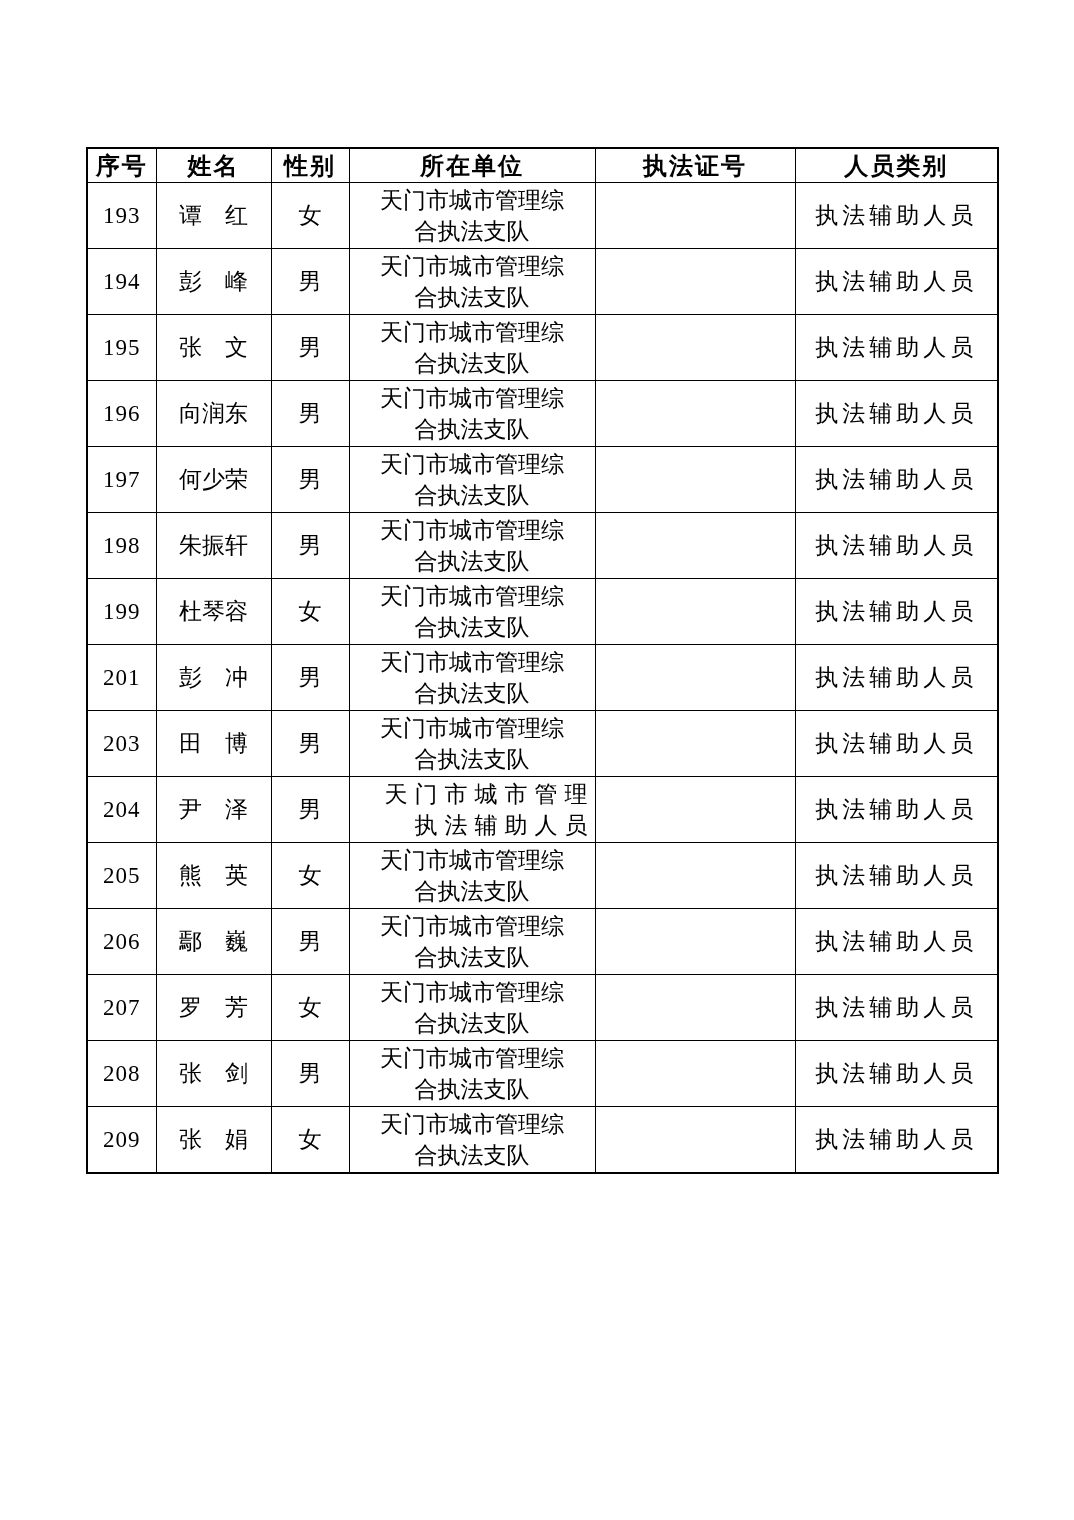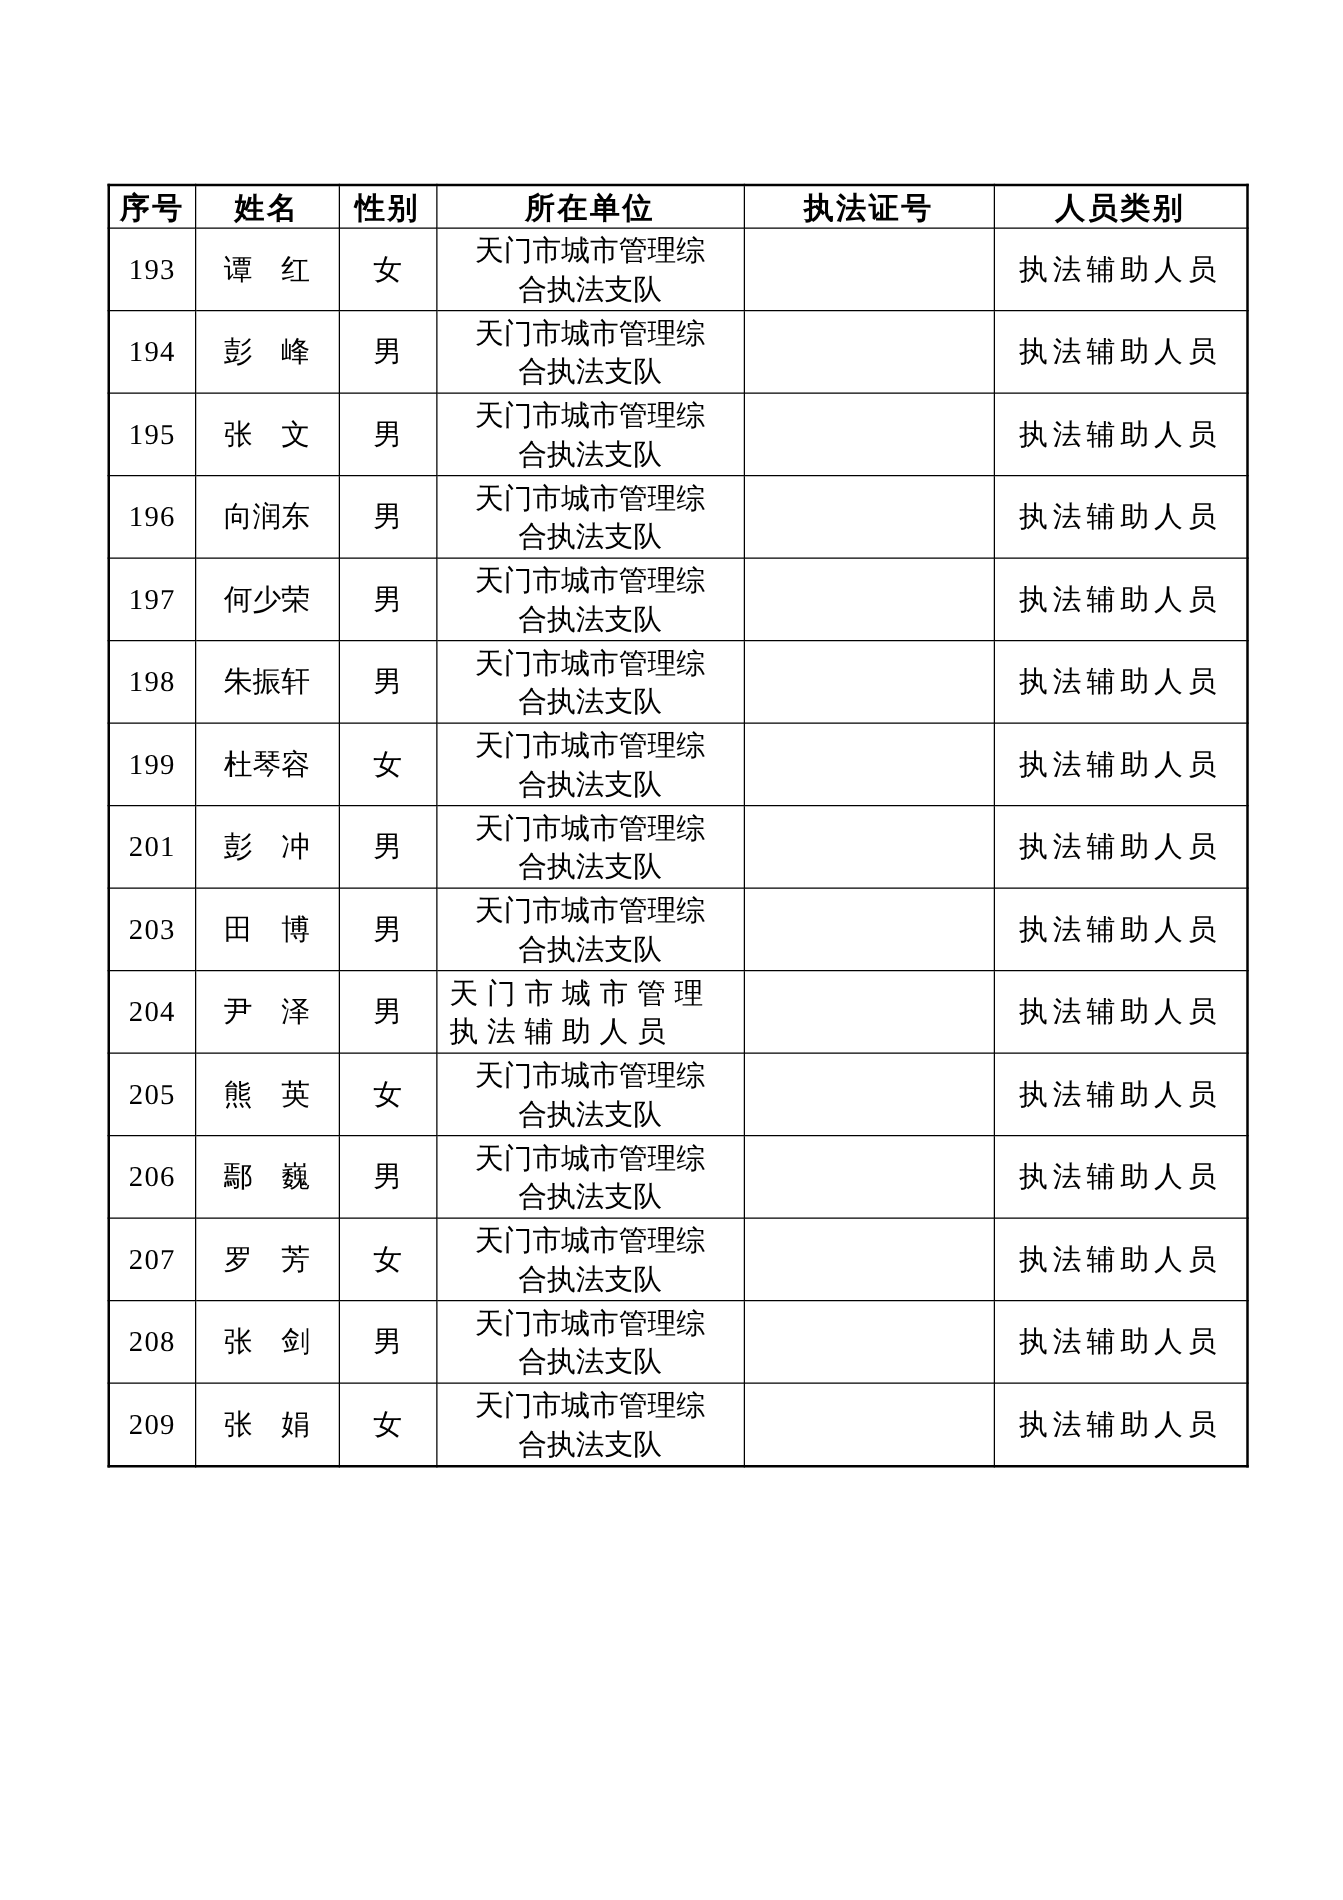--- a/index.html
+++ b/index.html
@@ -59,21 +59,21 @@
     font-size: 23px;
   }
   td.unit-cell {
     font-size: 22px;
     line-height: 31px;
   }
   td.unit-cell .unit-line {
     display: block;
   }
   td.unit-cell.unit-left {
-    text-align: left;
+    text-align: right;
     padding-left: 10px;
     letter-spacing: 7px;
   }
   td.category-cell {
     font-size: 23px;
     letter-spacing: 4px;
   }
 </style>
 </head>
 <body>

